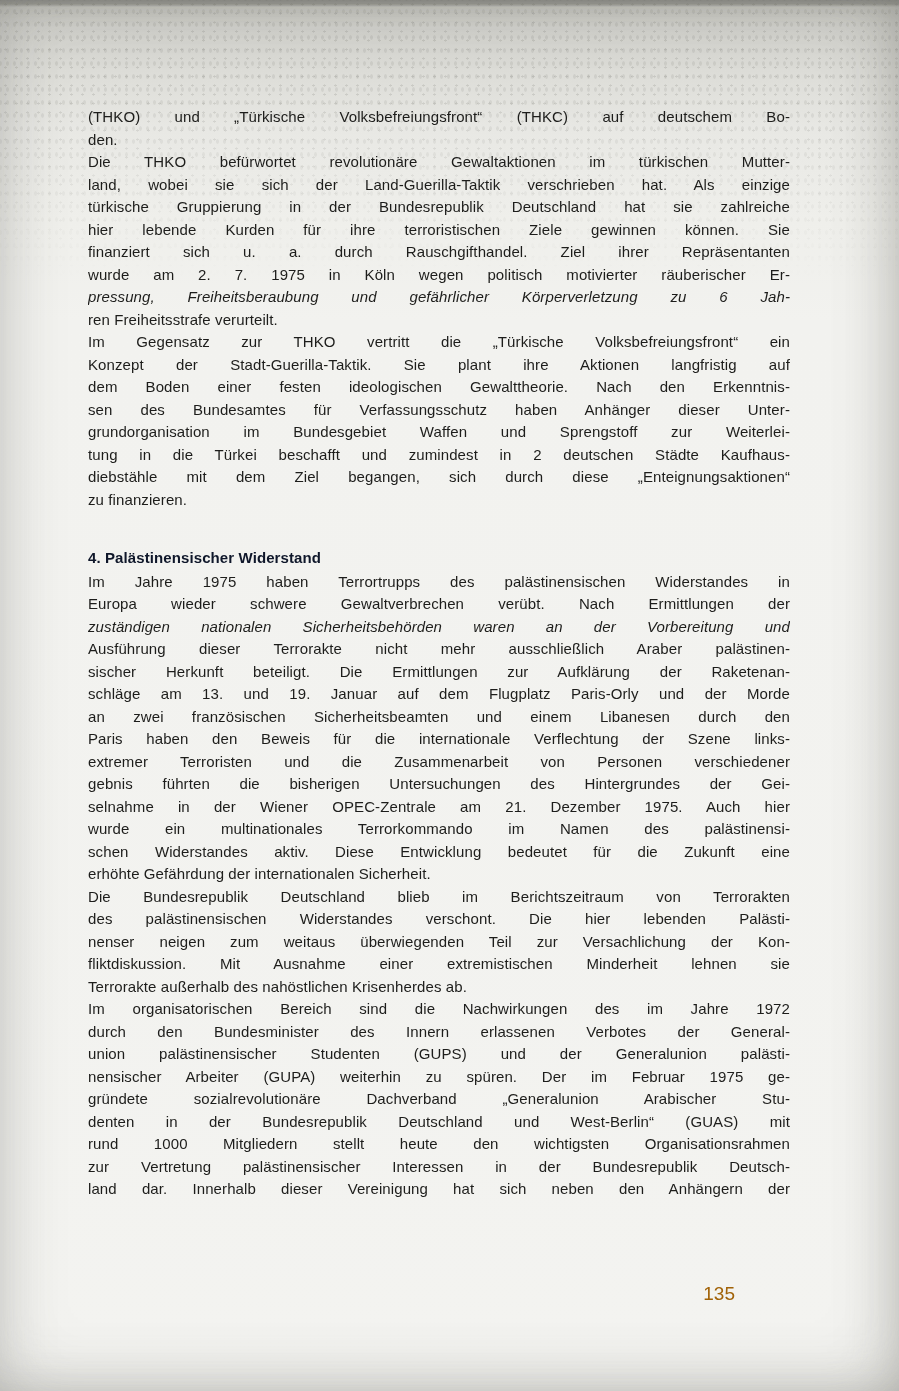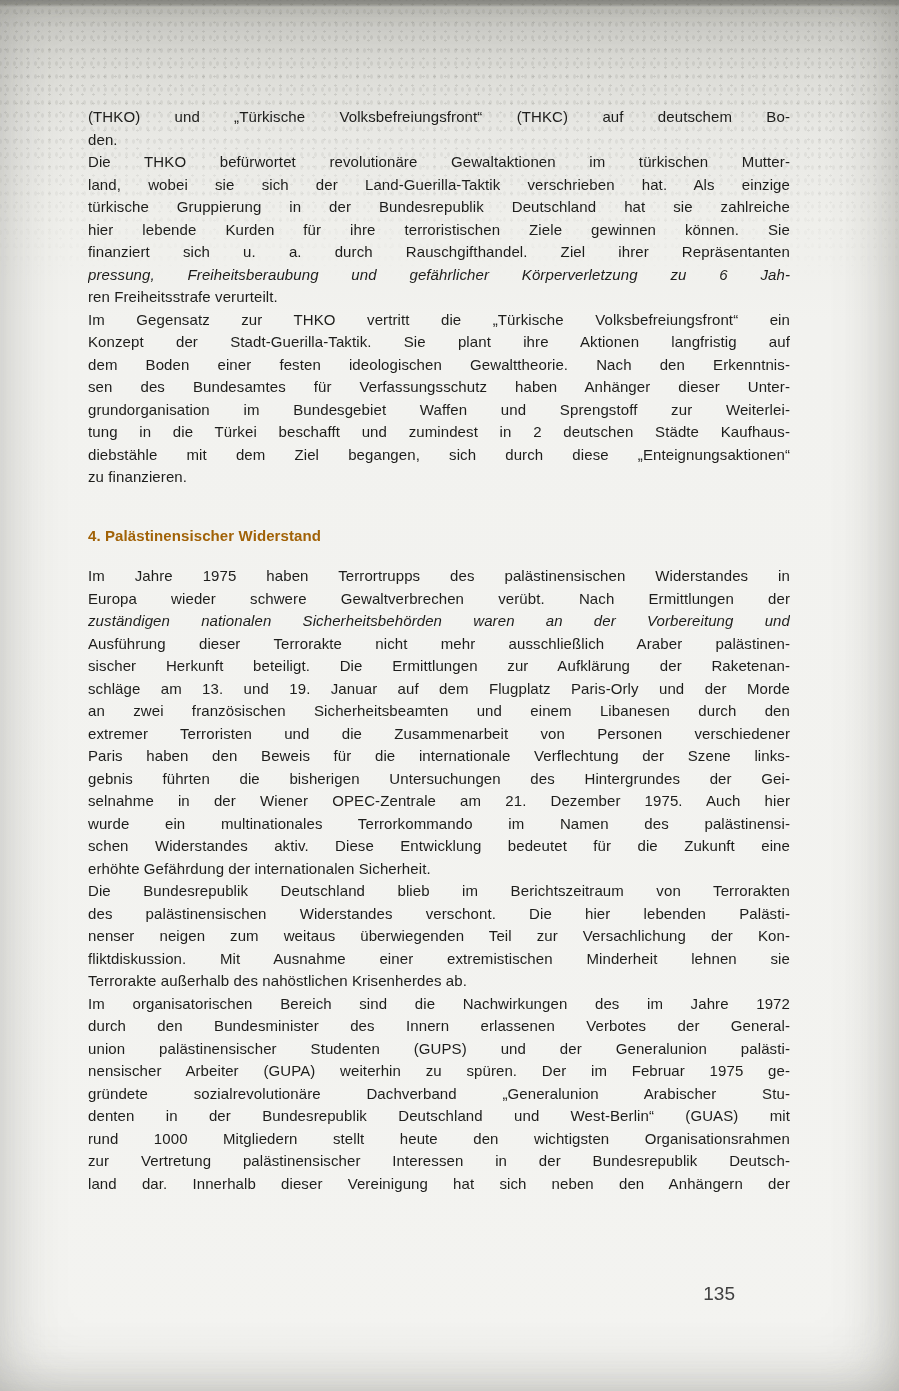--- a/index.html
+++ b/index.html
@@ -45,65 +45,66 @@
     text-align: justify;
     text-align-last: justify;
     overflow: hidden;
     white-space: nowrap;
   }
   .line.last { text-align-last: left; }
   .line.italic { font-style: italic; }
   .heading {
     height: 22.5px; line-height: 22.5px;
     font-weight: bold;
-    margin-top: 36px; margin-bottom: 18px;
-    color: #a16207;
+    margin-top: 36px; margin-bottom: 1px;
+    color: #0f172a;
   }
   .page-number {
     position: absolute; left: 88px; top: 1283px; width: 647px;
     text-align: right;
-    font-size: 19px; color: #404040;
+    font-size: 19px; color: #a16207;
   }
 </style>
 </head>
 <body>
 
 <div class="page">
   <div class="scan-top"></div>
   <main class="textblock">
       <div class="para">
         <div class="line">(THKO) und „Türkische Volksbefreiungsfront“ (THKC) auf deutschem Bo-</div>
         <div class="line last">den.</div>
         <div class="line">Die THKO befürwortet revolutionäre Gewaltaktionen im türkischen Mutter-</div>
         <div class="line">land, wobei sie sich der Land-Guerilla-Taktik verschrieben hat. Als einzige</div>
         <div class="line">türkische Gruppierung in der Bundesrepublik Deutschland hat sie zahlreiche</div>
         <div class="line">hier lebende Kurden für ihre terroristischen Ziele gewinnen können. Sie</div>
         <div class="line">finanziert sich u. a. durch Rauschgifthandel. Ziel ihrer Repräsentanten</div>
+        <div class="line">wurde am 2. 7. 1975 in Köln wegen politisch motivierter räuberischer Er-</div>
         <div class="line italic">pressung, Freiheitsberaubung und gefährlicher Körperverletzung zu 6 Jah-</div>
         <div class="line last">ren Freiheitsstrafe verurteilt.</div>
         <div class="line">Im Gegensatz zur THKO vertritt die „Türkische Volksbefreiungsfront“ ein</div>
         <div class="line">Konzept der Stadt-Guerilla-Taktik. Sie plant ihre Aktionen langfristig auf</div>
         <div class="line">dem Boden einer festen ideologischen Gewalttheorie. Nach den Erkenntnis-</div>
         <div class="line">sen des Bundesamtes für Verfassungsschutz haben Anhänger dieser Unter-</div>
         <div class="line">grundorganisation im Bundesgebiet Waffen und Sprengstoff zur Weiterlei-</div>
         <div class="line">tung in die Türkei beschafft und zumindest in 2 deutschen Städte Kaufhaus-</div>
         <div class="line">diebstähle mit dem Ziel begangen, sich durch diese „Enteignungsaktionen“</div>
         <div class="line last">zu finanzieren.</div>
       </div>
       <div class="heading">4. Palästinensischer Widerstand</div>
       <div class="para">
         <div class="line">Im Jahre 1975 haben Terrortrupps des palästinensischen Widerstandes in</div>
         <div class="line">Europa wieder schwere Gewaltverbrechen verübt. Nach Ermittlungen der</div>
         <div class="line italic">zuständigen nationalen Sicherheitsbehörden waren an der Vorbereitung und</div>
         <div class="line">Ausführung dieser Terrorakte nicht mehr ausschließlich Araber palästinen-</div>
         <div class="line">sischer Herkunft beteiligt. Die Ermittlungen zur Aufklärung der Raketenan-</div>
         <div class="line">schläge am 13. und 19. Januar auf dem Flugplatz Paris-Orly und der Morde</div>
         <div class="line">an zwei französischen Sicherheitsbeamten und einem Libanesen durch den</div>
+        <div class="line">Paris haben den Beweis für die internationale Verflechtung der Szene links-</div>
         <div class="line">extremer Terroristen und die Zusammenarbeit von Personen verschiedener</div>
-        <div class="line">Paris haben den Beweis für die internationale Verflechtung der Szene links-</div>
         <div class="line">gebnis führten die bisherigen Untersuchungen des Hintergrundes der Gei-</div>
         <div class="line">selnahme in der Wiener OPEC-Zentrale am 21. Dezember 1975. Auch hier</div>
         <div class="line">wurde ein multinationales Terrorkommando im Namen des palästinensi-</div>
         <div class="line">schen Widerstandes aktiv. Diese Entwicklung bedeutet für die Zukunft eine</div>
         <div class="line last">erhöhte Gefährdung der internationalen Sicherheit.</div>
         <div class="line">Die Bundesrepublik Deutschland blieb im Berichtszeitraum von Terrorakten</div>
         <div class="line">des palästinensischen Widerstandes verschont. Die hier lebenden Palästi-</div>
         <div class="line">nenser neigen zum weitaus überwiegenden Teil zur Versachlichung der Kon-</div>
         <div class="line">fliktdiskussion. Mit Ausnahme einer extremistischen Minderheit lehnen sie</div>
         <div class="line last">Terrorakte außerhalb des nahöstlichen Krisenherdes ab.</div>

